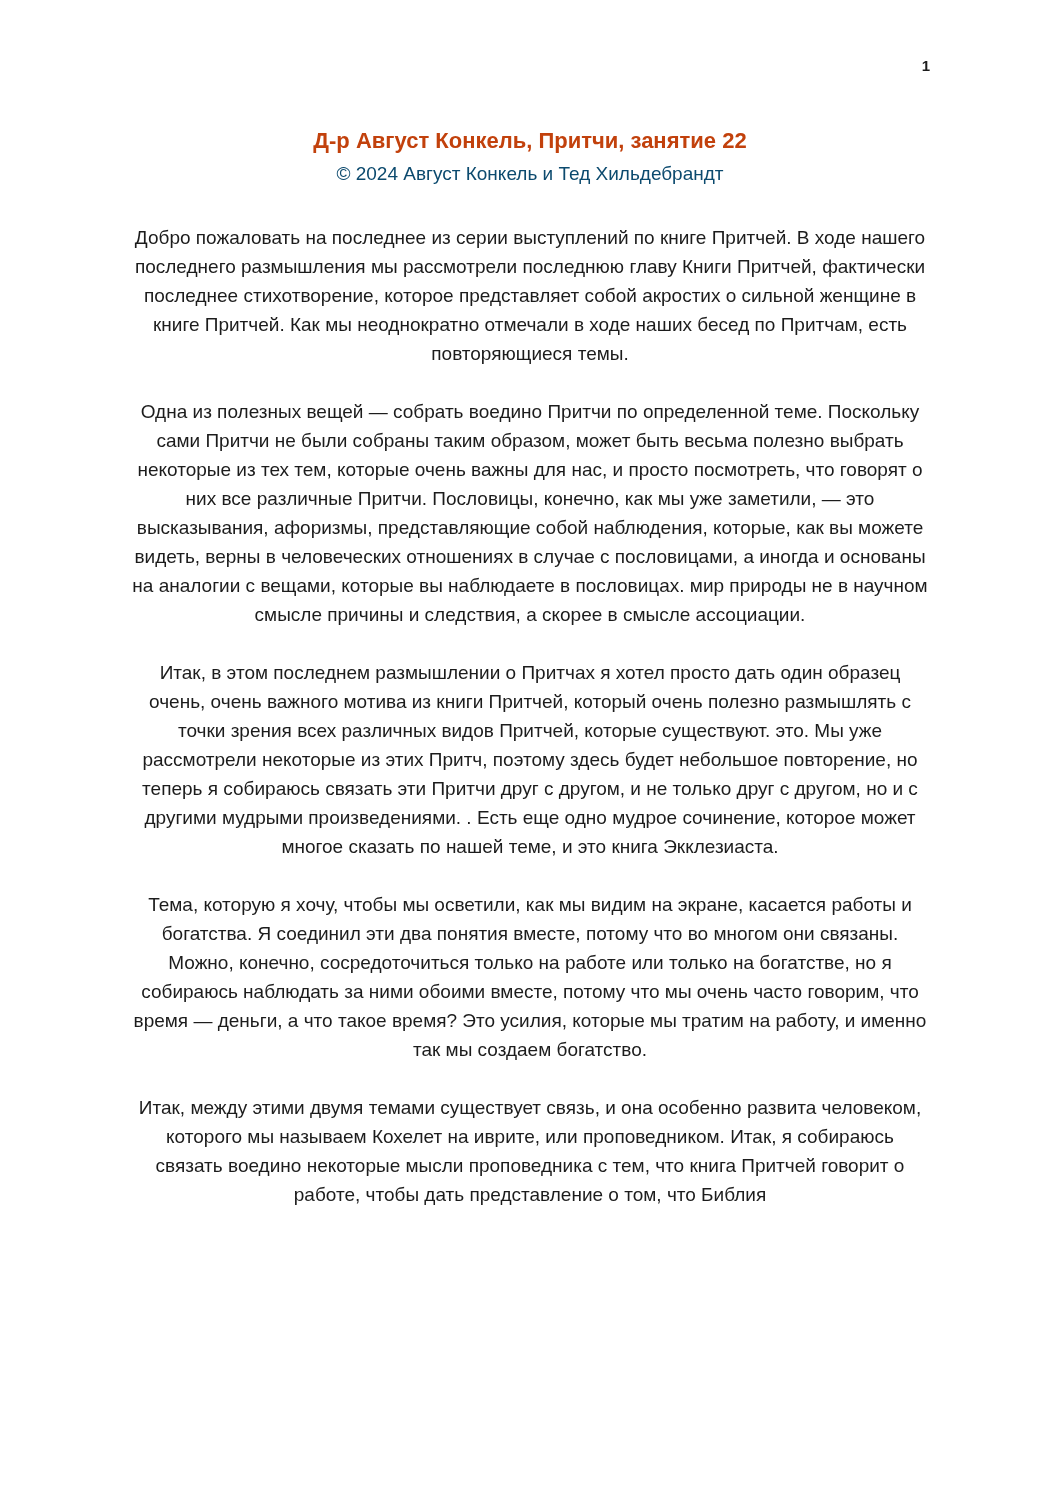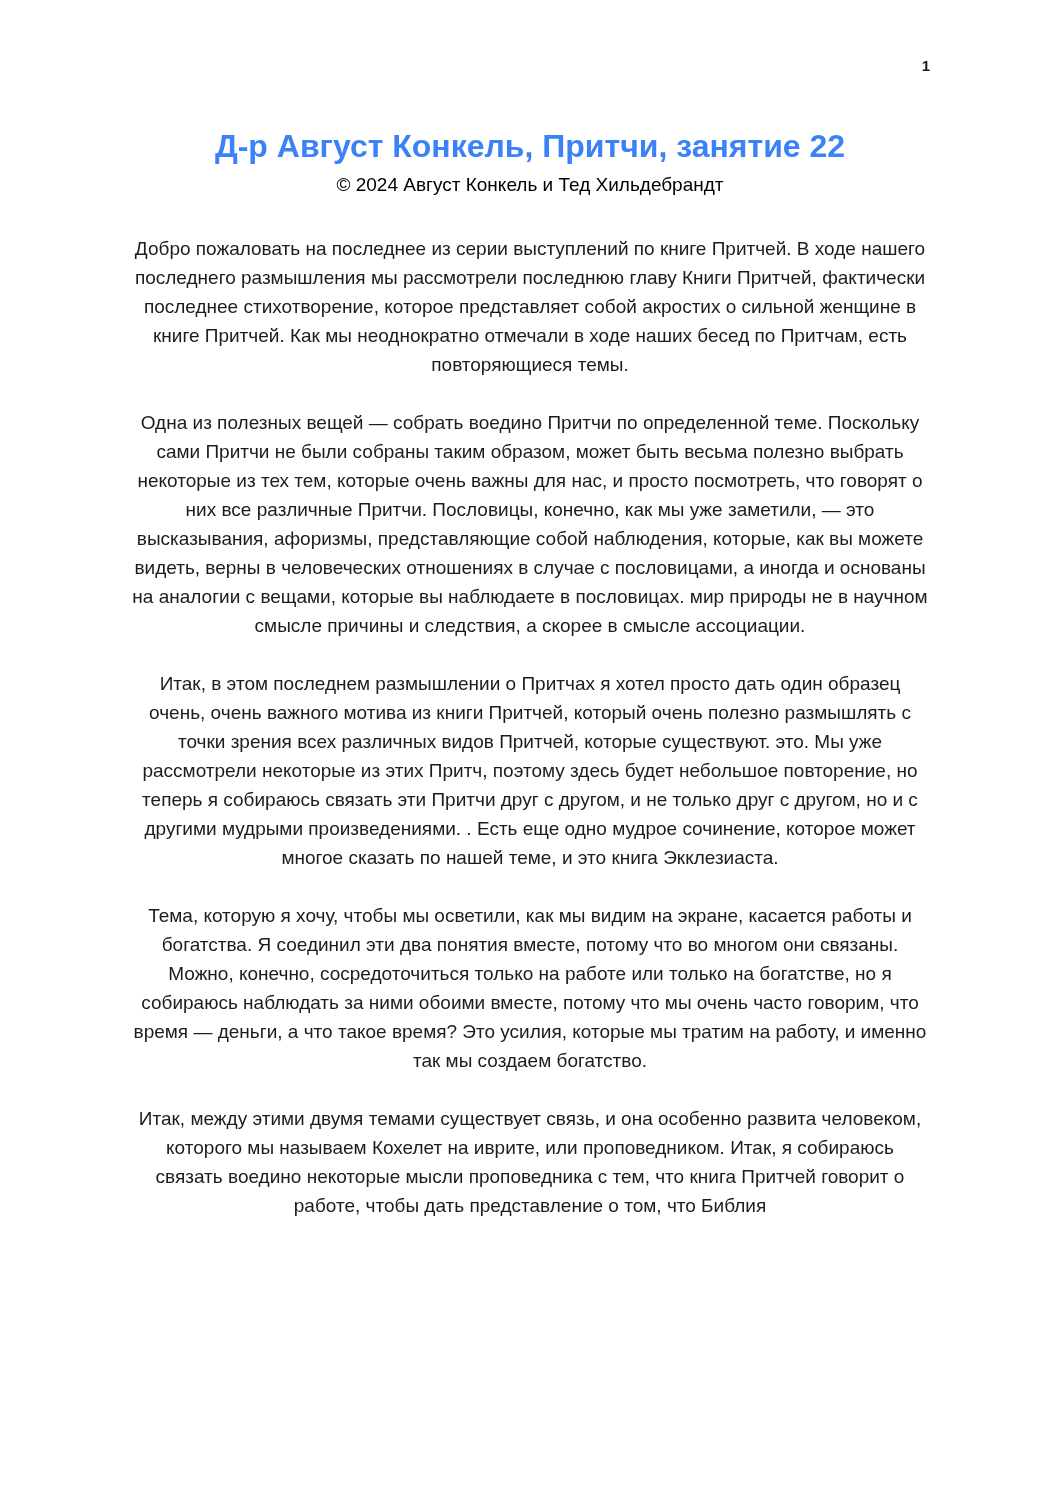--- a/index.html
+++ b/index.html
@@ -21,31 +21,31 @@
   .page-number {
     text-align: right;
     font-size: 15px;
     font-weight: 700;
     color: #1c1c1c;
     line-height: 1;
   }
   .doc-title {
     margin: 55px 0 0 0;
     text-align: center;
-    font-size: 32px;
+    font-size: 22px;
     font-weight: 700;
-    color: #3b82f6;
+    color: #c2410c;
     letter-spacing: 0;
   }
   .doc-subtitle {
     margin-top: 9px;
     text-align: center;
     font-size: 19px;
     font-weight: 400;
-    color: #000000;
+    color: #0c4a6e;
   }
   .doc-body {
     margin-top: 38px;
     font-size: 19px;
     line-height: 29px;
     text-align: center;
   }
   .doc-body p {
     margin: 0 0 29px 0;
   }

